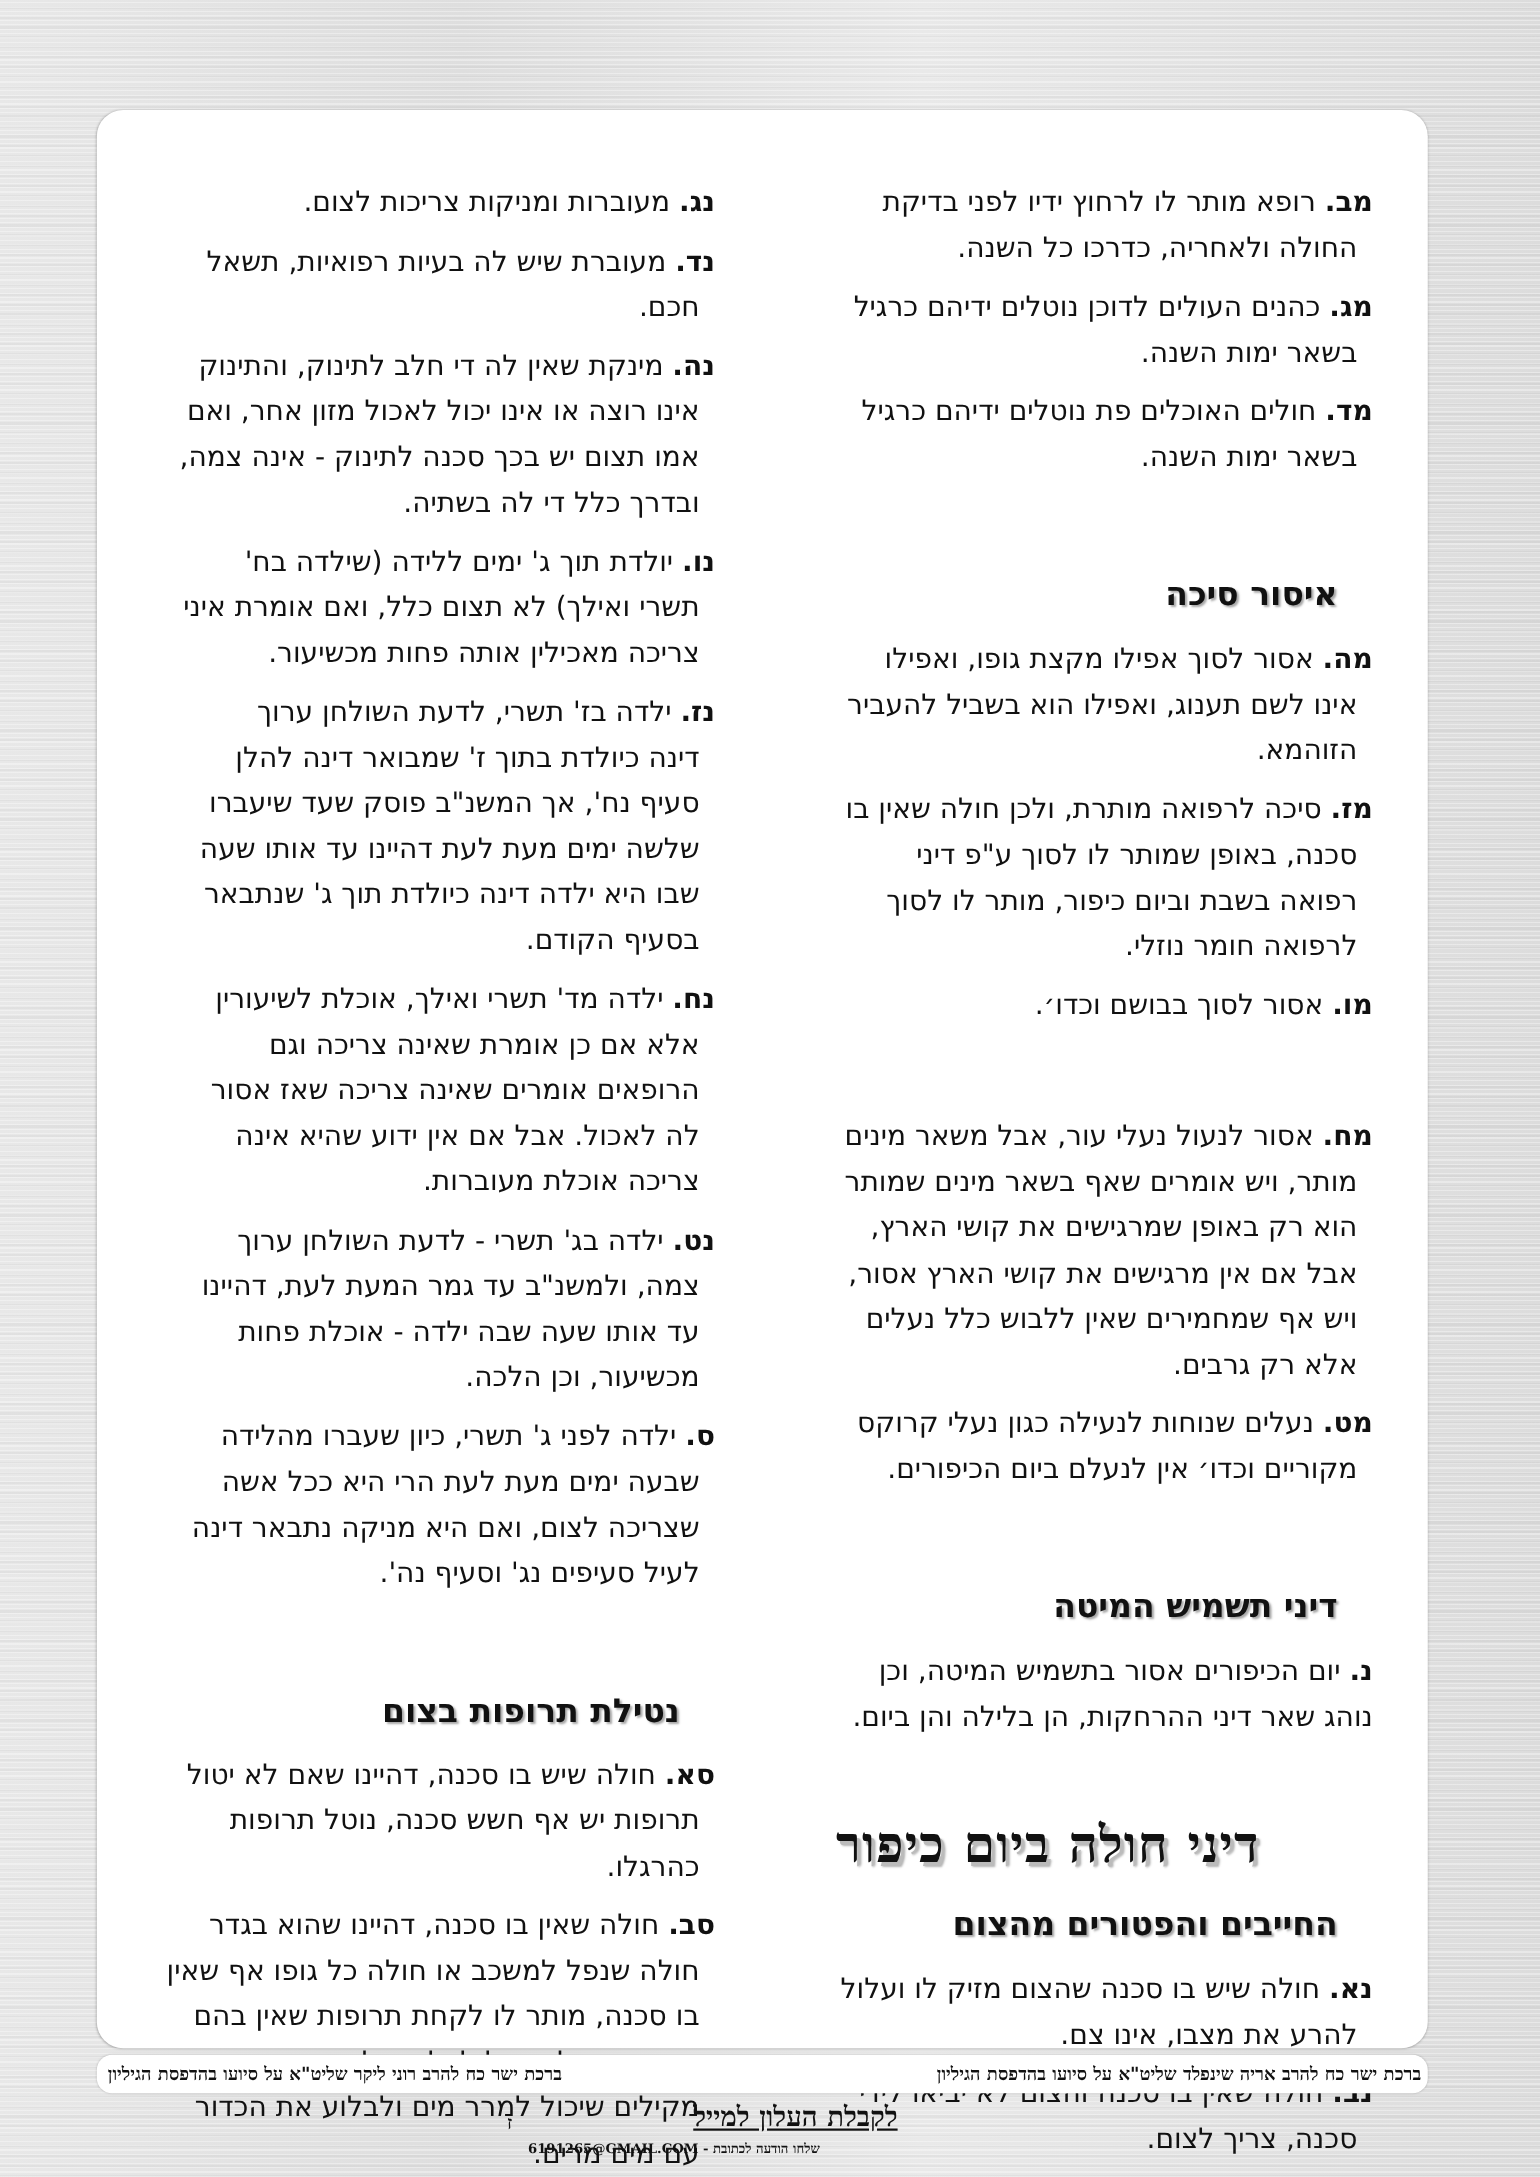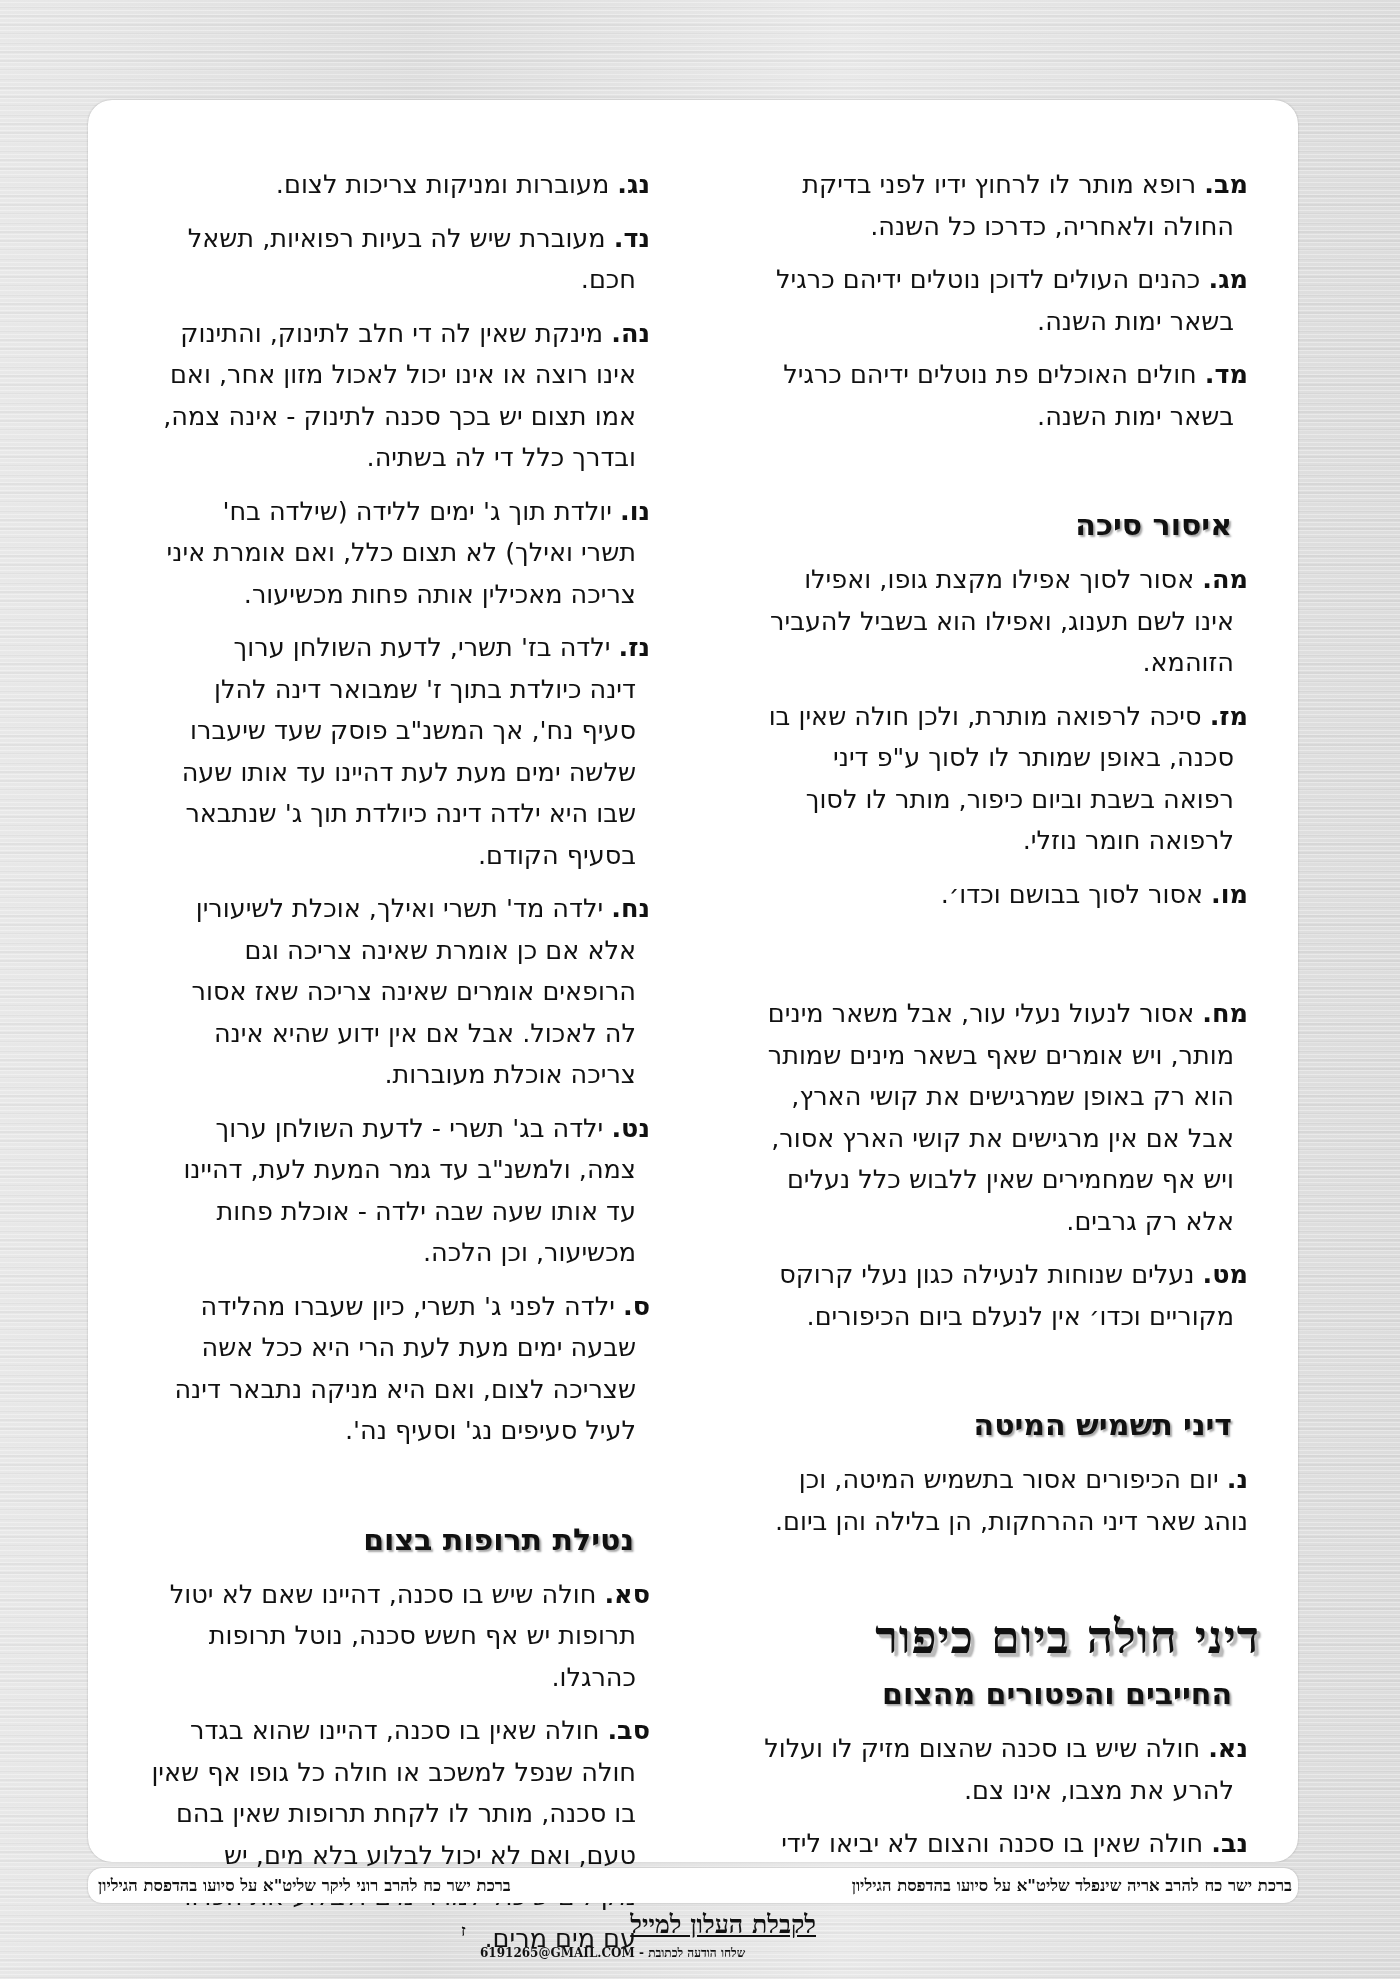--- a/index.html
+++ b/index.html
@@ -21,29 +21,29 @@
   .col {
     position:absolute; top:152px; direction:rtl; text-align:justify;
     font-size:25.5px; line-height:41.5px;
   }
   .col-right { left:732px; width:528px; }
   .col-left { left:114px; width:548px; }
   .para { margin:12px; text-indent:0; }
   .para .num { font-weight:bold; font-family:"DejaVu Sans", sans-serif; }
   .cont { padding-right:14px; }
   .heading {
-    font-weight:bold; font-size:30px; line-height:44px; margin:0;
+    font-weight:bold; font-size:30px; line-height:44px; margin:16px;
     text-shadow: 2px 2px 2px rgba(0,0,0,0.35);
     padding-right:28px;
   }
   .gap-lg { height:54px; }
   .gap-md { height:48px; }
   .big-title {
     font-family:"DejaVu Serif", serif; font-weight:bold; font-size:46px;
-    line-height:70px; text-align:right; margin:0; padding-left:28px;
+    line-height:70px; text-align:left; margin:0; padding-left:28px;
     color:#111; text-shadow: 3px 3px 0 #bbb, 4px 4px 2px rgba(0,0,0,0.3);
     letter-spacing:1px;
   }
   .footer-banner {
     position:absolute; left:88px; top:1868px; width:1210px; height:35px;
     background:#fff; border-radius:14px; box-shadow:0 0 2px rgba(0,0,0,0.25);
     direction:rtl; font-family:"DejaVu Serif", serif; font-weight:bold; font-size:16.5px;
     line-height:35px;
   }
   .banner-right { position:absolute; right:6px; top:0; }

